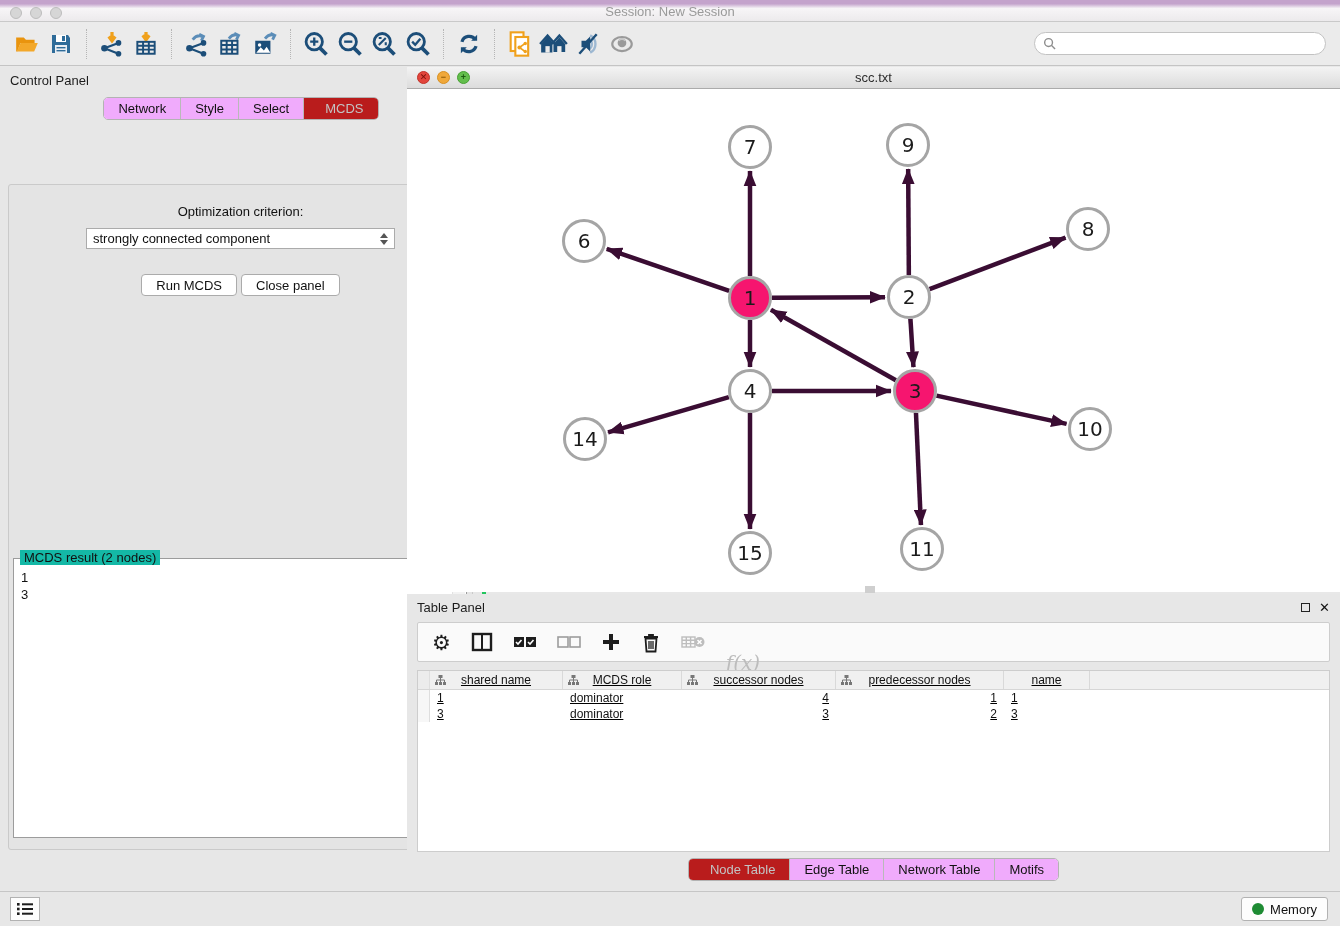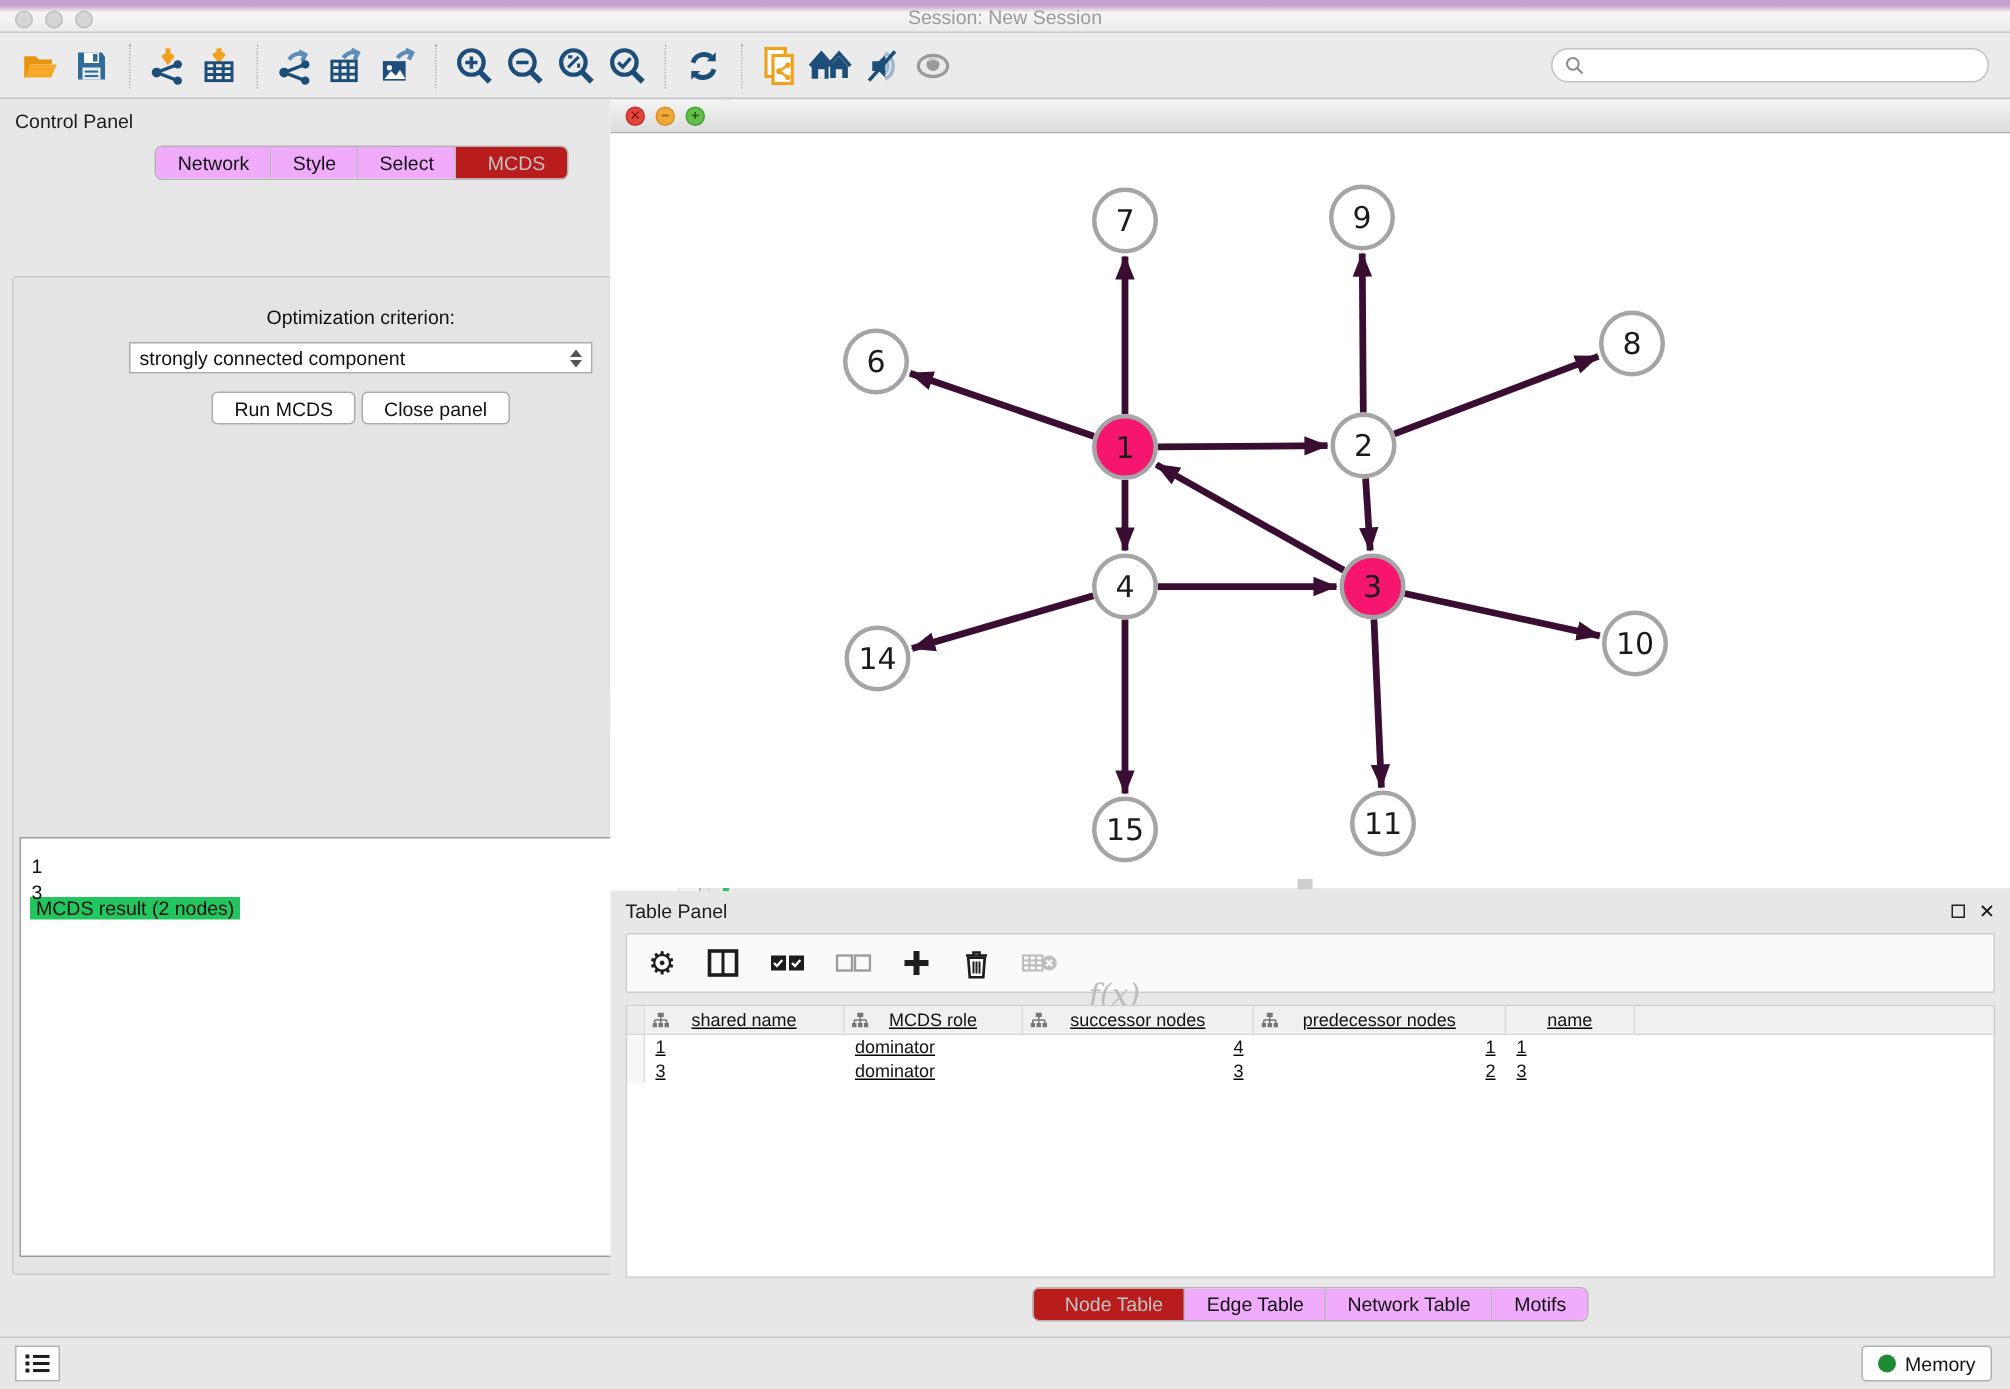--- a/index.html
+++ b/index.html
@@ -37,25 +37,25 @@
   .tab:last-child { border-right:none; }
   .tab.sel { background:#b91c1c; color:#c3c3c3;padding-left:21px; }
   .cp-content { position:absolute; left:8px; right:9px; top:117px; bottom:40px;
     background:#e4e4e4; border:1px solid #cacaca; border-radius:3px; }
   .opt-label { text-align:center; font-size:13px; color:#111; margin-top:19px; }
   .dropdown { margin:9px auto 0; width:309px; height:21px; background:#fff; border:1px solid #ababab;
     border-radius:0; display:flex; align-items:center; padding:0 6px; font-size:13px; color:#111; }
   .dd-steppers { margin-left:auto; display:flex; flex-direction:column; gap:2px; }
   .dd-up { width:0; height:0; border-left:4px solid transparent; border-right:4px solid transparent; border-bottom:5px solid #555; }
   .dd-dn { width:0; height:0; border-left:4px solid transparent; border-right:4px solid transparent; border-top:5px solid #555; }
-  .btn-row { display:flex; justify-content:center; gap:4px; margin-top:12px; }
+  .btn-row { display:flex; justify-content:center; gap:4px; margin-top:25px; }
   .pbtn { height:22px; padding:0 14px; background:#fff; border:1px solid #ababab; border-radius:4px;
     font-size:13px; color:#111; display:flex; align-items:center; }
   .result-box { position:absolute; left:4px; right:5px; top:373px; bottom:11px; border:1px solid #9c9c9c; background:#fff; }
-  .result-legend { position:absolute; top:-9px; left:6px; background:#22c55e; padding:0 4px; font-size:13px; color:#111;margin-top:48px; }
+  .result-legend { position:absolute; top:-9px; left:6px; background:#14b8a6; padding:0 4px; font-size:13px; color:#111; }
   .result-text { position:absolute; inset:10px 16px 2px 7px; font-size:13px; color:#111; white-space:pre-line; line-height:17px; }
   .result-scroll { position:absolute; right:1px; top:1px; bottom:1px; width:13px; background:#f3f3f3; border-left:1px solid #e2e2e2; }
   .divider-grip { position:absolute; left:407px; top:462px; width:10px; height:26px; background:#e0e0e0; border:1px solid #cfcfcf; }
 
   
   .network-panel { position:absolute; left:407px; top:67px; width:933px; height:525px; background:#fff; }
   .net-titlebar { height:22px; background:linear-gradient(#f3f3f3,#dcdcdc); border-bottom:1px solid #ababab;
     display:flex; align-items:center; position:relative; }
   .traffic { display:flex; gap:7px; margin-left:10px; }
   .tr-dot { width:13px; height:13px; border-radius:50%; font-size:9px; font-weight:700; display:flex;
@@ -292,20 +292,21 @@
 </div>
 <div class="divider-grip"></div>
 
 <div class="network-panel">
   <div class="net-titlebar">
     <div class="traffic">
       <span class="tr-dot tr-red">✕</span>
       <span class="tr-dot tr-yel">−</span>
       <span class="tr-dot tr-grn">+</span>
     </div>
+    <div class="net-title">scc.txt</div>
   </div>
   <div class="net-canvas">
     <svg id="graph-svg" width="933" height="503">
       <defs>
         <marker id="arrowhead" viewBox="0 0 10 8" refX="9.5" refY="4" markerWidth="3.6" markerHeight="3" orient="auto" markerUnits="strokeWidth">
           <path d="M0,0 L10,4 L0,8 z" fill="#3a0d33"></path>
         </marker>
       </defs>
     <line x1="343" y1="187" x2="343" y2="82" stroke="#3a0d33" stroke-width="4.5" marker-end="url(#arrowhead)"></line>
         <line x1="322.1924875913935" y1="201.85525176330984" x2="199.6991044457525" y2="159.79427080366202" stroke="#3a0d33" stroke-width="4.5" marker-end="url(#arrowhead)"></line>

